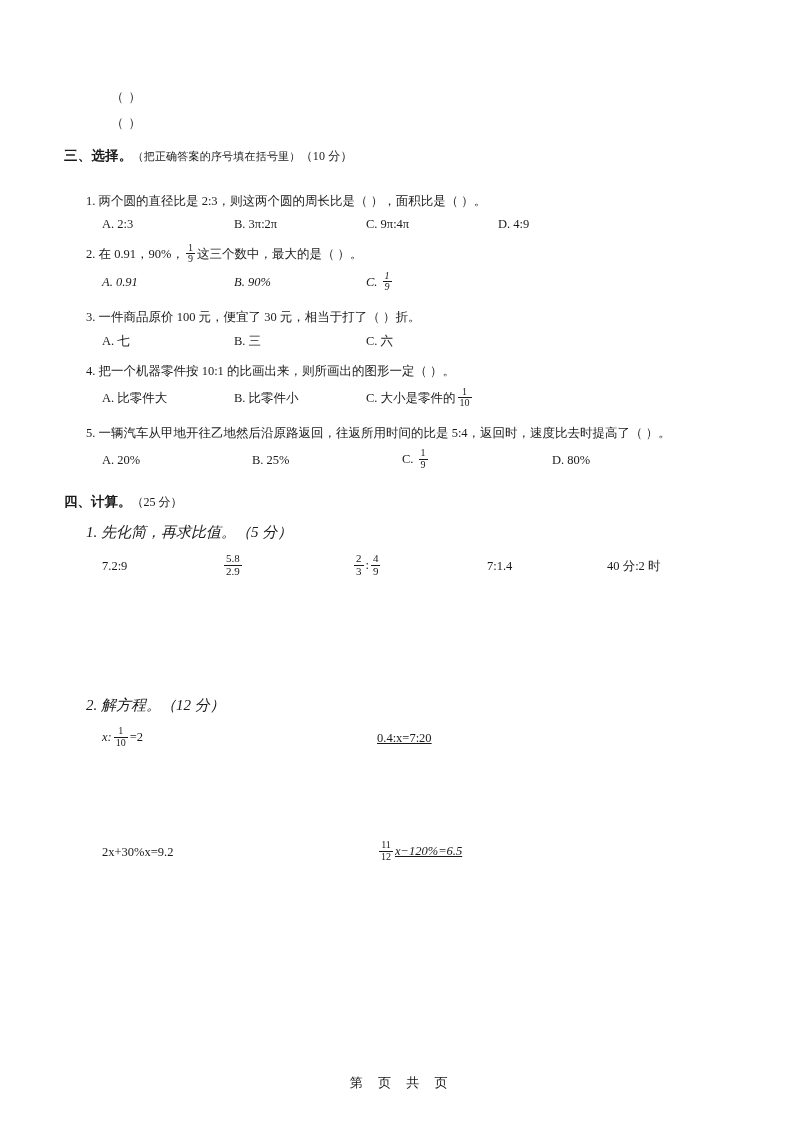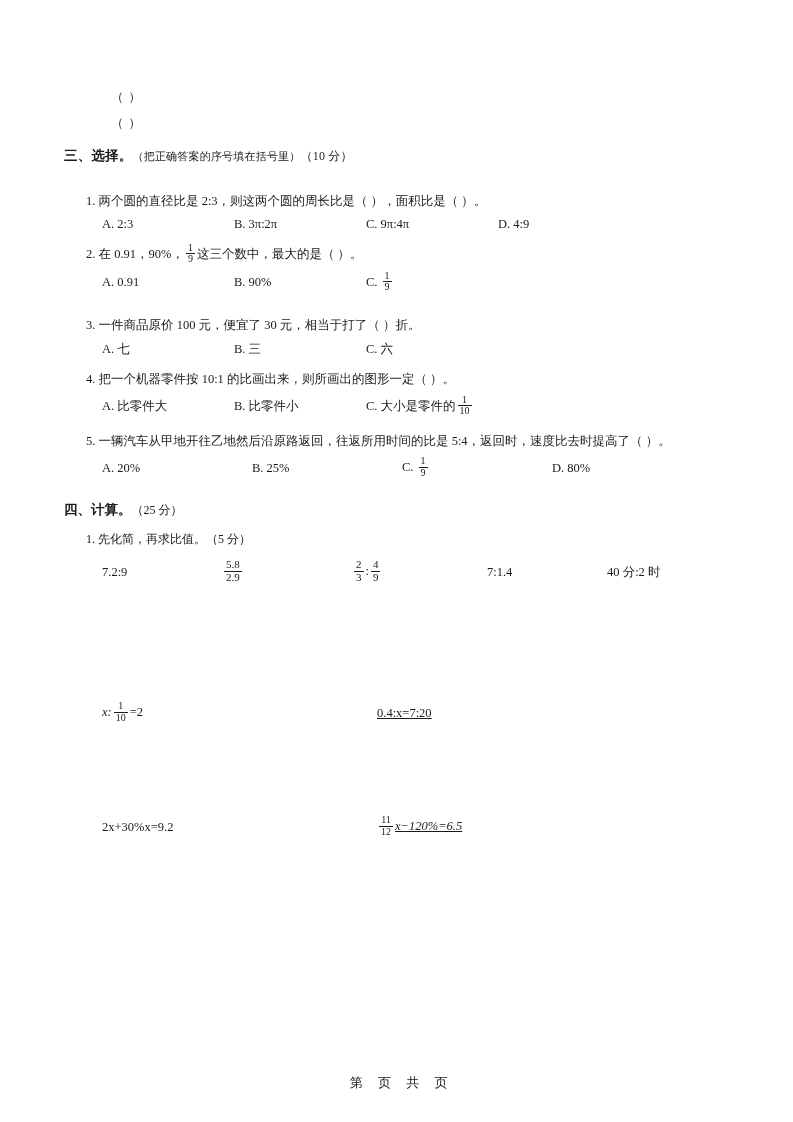--- a/index.html
+++ b/index.html
@@ -88,23 +88,24 @@
     align-items: center;
   }
   .opts .opt { width: 132px; flex: 0 0 auto; }
   .opts.wide .opt { width: 150px; }
   .calc-head {
     font-size: 13.5px;
     font-weight: bold;
     margin: 22px 0 12px 0;
   }
   .sub-q {
-    font-size: 12px;
+    font-size: 15px;
     padding-left: 22px;
     margin-bottom: 12px;
+    font-style: italic;
   }
   .expr-row {
     display: flex;
     font-size: 12.5px;
     padding-left: 38px;
     align-items: center;
   }
   .expr-row .cell { flex: 0 0 auto; }
   .footer {
     position: absolute;
@@ -153,21 +154,21 @@
     <span class="opt">A. 2:3</span>
     <span class="opt">B. 3π:2π</span>
     <span class="opt">C. 9π:4π</span>
     <span class="opt">D. 4:9</span>
   </div>
 
   <div class="q">
     <span>2.</span>
     <span>在 0.91，90%，</span><span class="frac"><span class="num">1</span><span class="den">9</span></span><span>这三个数中，最大的是（        ）。</span>
   </div>
-  <div class="opts" style="margin-bottom:22px;">
+  <div class="opts" style="margin-bottom:14px;font-style:italic;">
     <span class="opt">A. 0.91</span>
     <span class="opt">B. 90%</span>
     <span class="opt"><span>C.</span> <span class="frac"><span class="num">1</span><span class="den">9</span></span></span>
   </div>
 
   <div class="q">
     <span>3.</span>
     <span>一件商品原价 100 元，便宜了 30 元，相当于打了（    ）折。</span>
   </div>
   <div class="opts">
@@ -210,20 +211,21 @@
     </span>
     <span class="cell" style="width:135px;">
       <span class="frac" style="font-size:11px;"><span class="num">2</span><span class="den">3</span></span><span>:</span><span class="frac" style="font-size:11px;"><span class="num">4</span><span class="den">9</span></span>
     </span>
     <span class="cell" style="width:120px;">7:1.4</span>
     <span class="cell">40 分:2 时</span>
   </div>
 
   <div class="spacer-lg"></div>
 
+  <div class="sub-q">2. 解方程。（12 分）</div>
 
   <div class="eq-grid">
     <span class="c1"><i>x:</i><span class="frac"><span class="num">1</span><span class="den">10</span></span><span>=2</span></span>
     <span class="c2">0.4:x=7:20</span>
   </div>
 
   <div class="spacer-md"></div>
 
   <div class="eq-grid">
     <span class="c1">2x+30%x=9.2</span>

